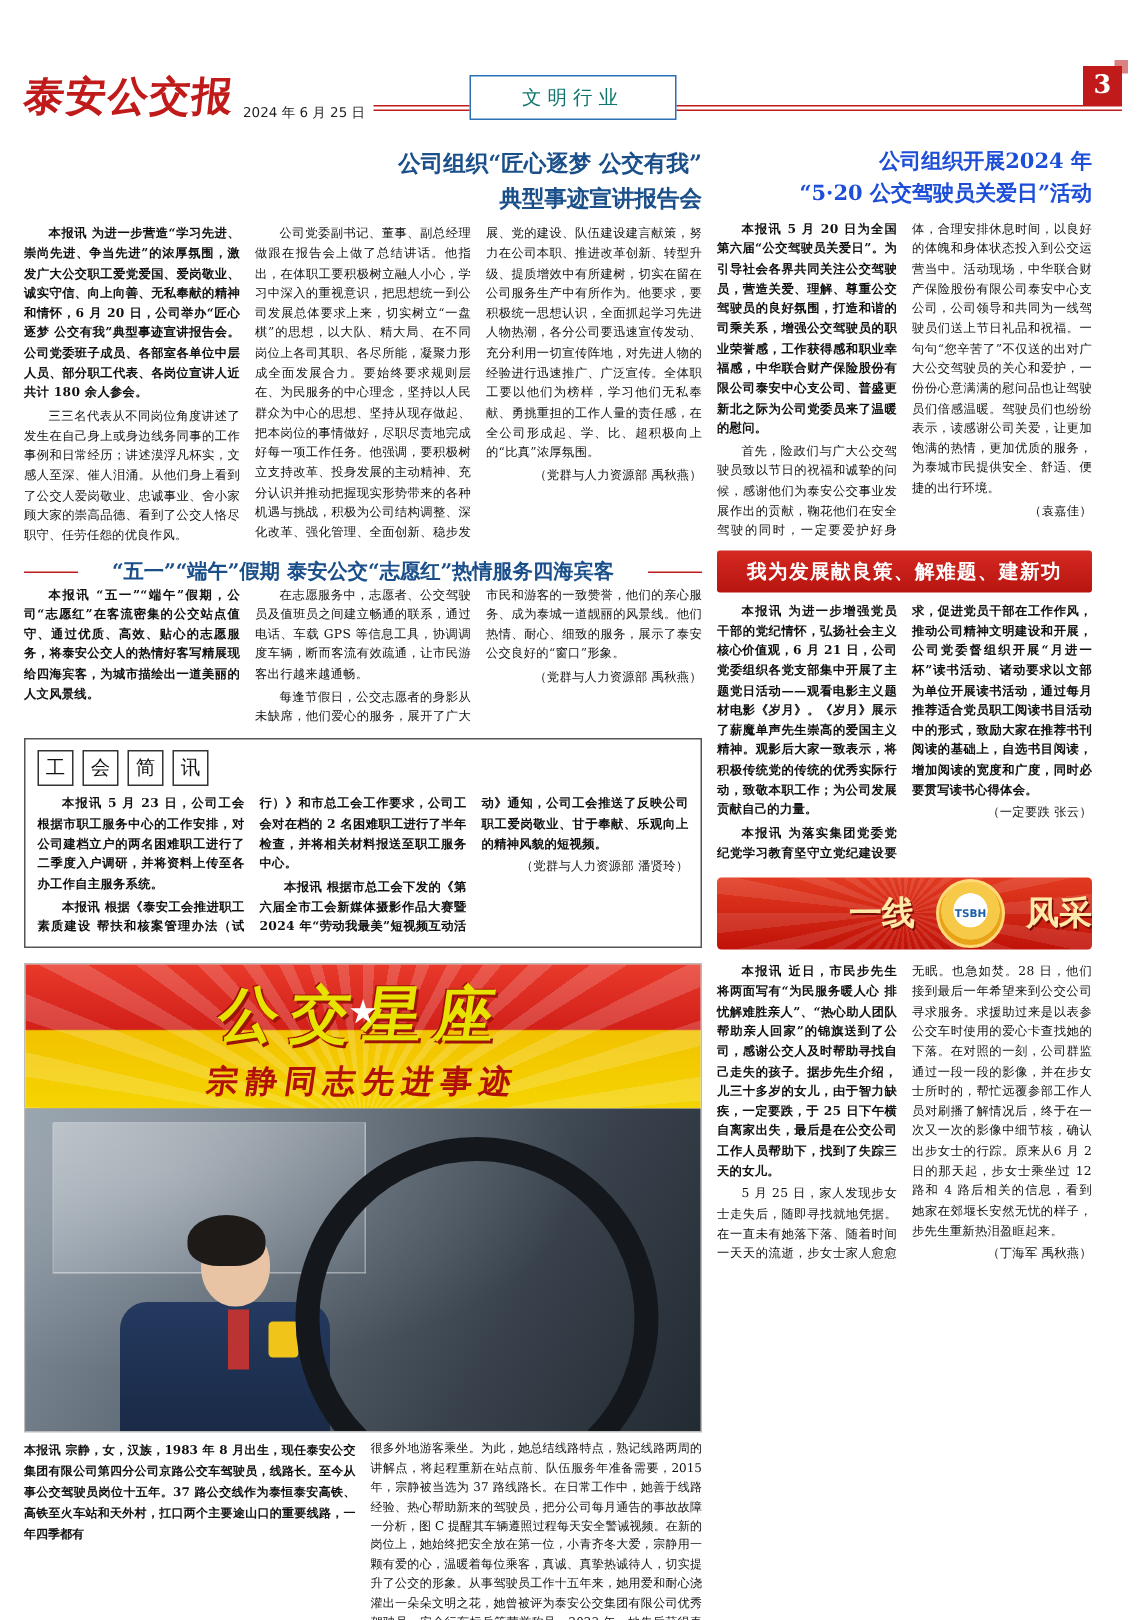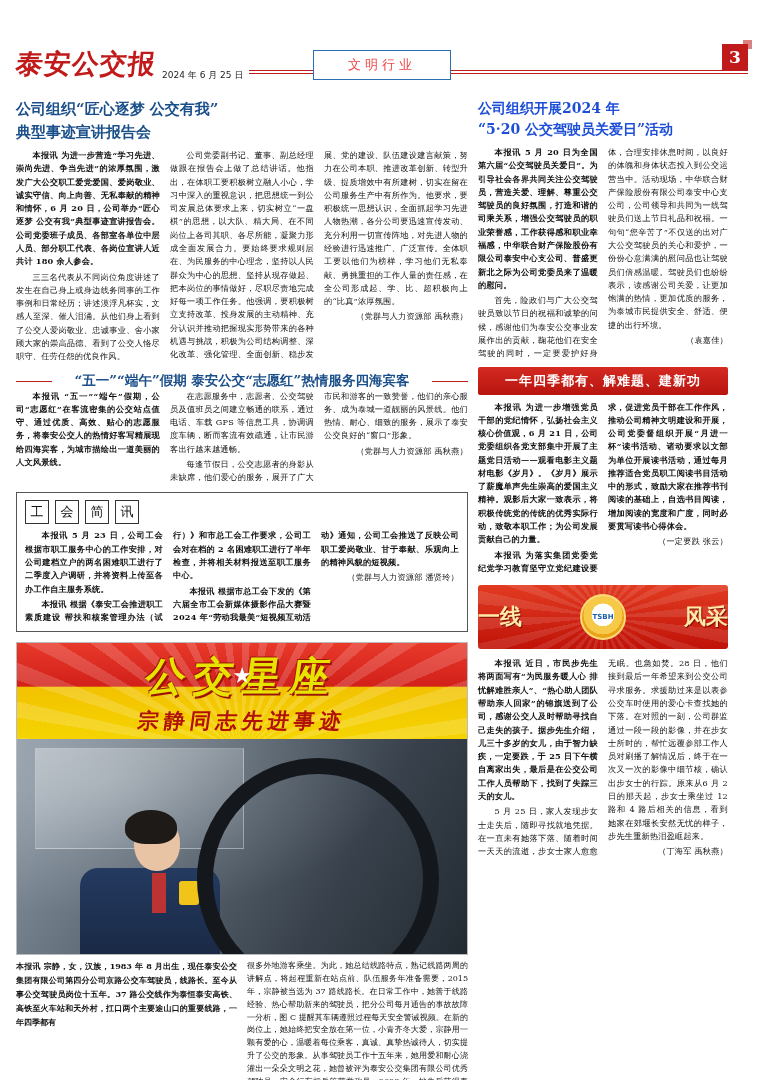--- a/index.html
+++ b/index.html
@@ -20,39 +20,39 @@
     font-weight:bold;font-size:27px;color:#c01a1a;letter-spacing:1px;
     transform:skewX(-6deg);
     white-space:nowrap;
   }
   .issue-date{font-size:9px;color:#222;margin-left:6px;margin-top:10px;white-space:nowrap;}
   .mast-rule{position:absolute;left:0;right:0;top:30px;border-top:1px solid #c01a1a;z-index:0;}
   .mast-rule2{position:absolute;left:0;right:0;top:33px;border-top:1px solid #c01a1a;z-index:0;}
   .section-box{
     position:absolute;left:50%;transform:translateX(-50%);
     top:10px;
-    border:1px solid #2b6fb5;color:#ef4444;
+    border:1px solid #2b6fb5;color:#0f766e;
     padding:5px 34px;font-size:13px;letter-spacing:4px;background:#fff;
     font-family:Liberation Serif, serif;
     z-index:2;
   }
   .pagenum{
     position:absolute;right:0;top:4px;width:26px;height:26px;background:#c01a1a;color:#fff;
     font-size:17px;font-weight:bold;display:flex;align-items:center;justify-content:center;
     font-family:"DejaVu Serif","Liberation Serif",serif;
   }
   .pagenum-shadow{position:absolute;right:-4px;top:0px;width:9px;height:9px;background:#c01a1a;opacity:.55;}
 
   
   .content{display:flex;gap:10px;margin-top:10px;}
   .col-left{width:452px;}
   .col-right{width:250px;}
 
   .headline{
-    text-align:left;color:#1b4f8a;font-weight:bold;
+    text-align:right;color:#1b4f8a;font-weight:bold;
     font-family:"DejaVu Serif","Liberation Serif",serif;
     line-height:1.5;
   }
   .h1{font-size:15px;}
   .h1r{font-size:14px;color:#1d4ed8;}
 
   .cols3{column-count:3;column-gap:10px;column-rule:0;}
   .cols2{column-count:2;column-gap:10px;}
 
   .body-txt{
@@ -83,23 +83,23 @@
   .red-banner{
     background:linear-gradient(180deg,#d42a22,#b8140f);
     color:#fff;text-align:center;font-weight:bold;font-size:13px;
     padding:5px 0;letter-spacing:1px;
     font-family:"DejaVu Serif","Liberation Serif",serif;
     border-radius:2px;
   }
 
   
   .yixian{
-    margin-top:10px;height:64px;border-radius:3px;position:relative;overflow:hidden;
+    margin-top:10px;height:48px;border-radius:3px;position:relative;overflow:hidden;
     background:linear-gradient(180deg,#e23b21,#c01208);
-    display:flex;align-items:center;justify-content:space-between;gap:14px;
+    display:flex;align-items:center;justify-content:flex-end;gap:14px;
   }
   .yixian .t{color:#ffe9a8;font-weight:bold;font-size:22px;
     font-family:"DejaVu Serif","Liberation Serif",serif;
     text-shadow:1px 1px 0 #7a0b05;}
   .badge{
     width:42px;height:42px;border-radius:50%;
     background:radial-gradient(circle at 50% 45%,#fff 0 36%,#f7c948 37% 62%,#e8a317 63% 100%);
     border:2px solid #ffd978;display:flex;align-items:center;justify-content:center;
     font-size:7px;color:#1b5fa8;font-weight:bold;
   }
@@ -244,21 +244,21 @@
 
       <div class="headline h1r">公司组织开展2024 年</div>
       <div class="headline h1r">“5·20 公交驾驶员关爱日”活动</div>
 
       <div class="cols2 body-txt" style="margin-top:6px;">
         <p><span class="lead">本报讯 5 月 20 日为全国第六届“公交驾驶员关爱日”。为引导社会各界共同关注公交驾驶员，营造关爱、理解、尊重公交驾驶员的良好氛围，打造和谐的司乘关系，增强公交驾驶员的职业荣誉感，工作获得感和职业幸福感，中华联合财产保险股份有限公司泰安中心支公司、普盛更新北之际为公司党委员来了温暖的慰问。</span></p>
         <p>首先，险政们与广大公交驾驶员致以节日的祝福和诚挚的问候，感谢他们为泰安公交事业发展作出的贡献，鞠花他们在安全驾驶的同时，一定要爱护好身体，合理安排休息时间，以良好的体魄和身体状态投入到公交运营当中。活动现场，中华联合财产保险股份有限公司泰安中心支公司，公司领导和共同为一线驾驶员们送上节日礼品和祝福。一句句“您辛苦了”不仅送的出对广大公交驾驶员的关心和爱护，一份份心意满满的慰问品也让驾驶员们倍感温暖。驾驶员们也纷纷表示，读感谢公司关爱，让更加饱满的热情，更加优质的服务，为泰城市民提供安全、舒适、便捷的出行环境。</p>
         <p class="sig">（袁嘉佳）</p>
       </div>
 
-      <div class="red-banner" style="margin-top:6px;">一年四季都有、解难题、建新功</div>
+      <div class="red-banner" style="margin-top:6px;">我为发展献良策、解难题、建新功</div>
 
       <div class="cols2 body-txt" style="margin-top:6px;">
         <p><span class="lead">本报讯 为进一步增强党员干部的党纪情怀，弘扬社会主义核心价值观，6 月 21 日，公司党委组织各党支部集中开展了主题党日活动——观看电影主义题材电影《岁月》。《岁月》展示了薪魔单声先生崇高的爱国主义精神。观影后大家一致表示，将积极传统党的传统的优秀实际行动，致敬本职工作；为公司发展贡献自己的力量。</span></p>
         <p><span class="lead">本报讯 为落实集团党委党纪党学习教育坚守立党纪建设要求，促进党员干部在工作作风，推动公司精神文明建设和开展，公司党委督组织开展“月进一杯”读书活动、诸动要求以文部为单位开展读书活动，通过每月推荐适合党员职工阅读书目活动中的形式，致励大家在推荐书刊阅读的基础上，自选书目阅读，增加阅读的宽度和广度，同时必要贯写读书心得体会。</span></p>
         <p class="sig">（一定要跌 张云）</p>
       </div>
 
       <div class="yixian">
         <div class="sun"></div>
         <div class="t" style="position:relative;">一线</div>

